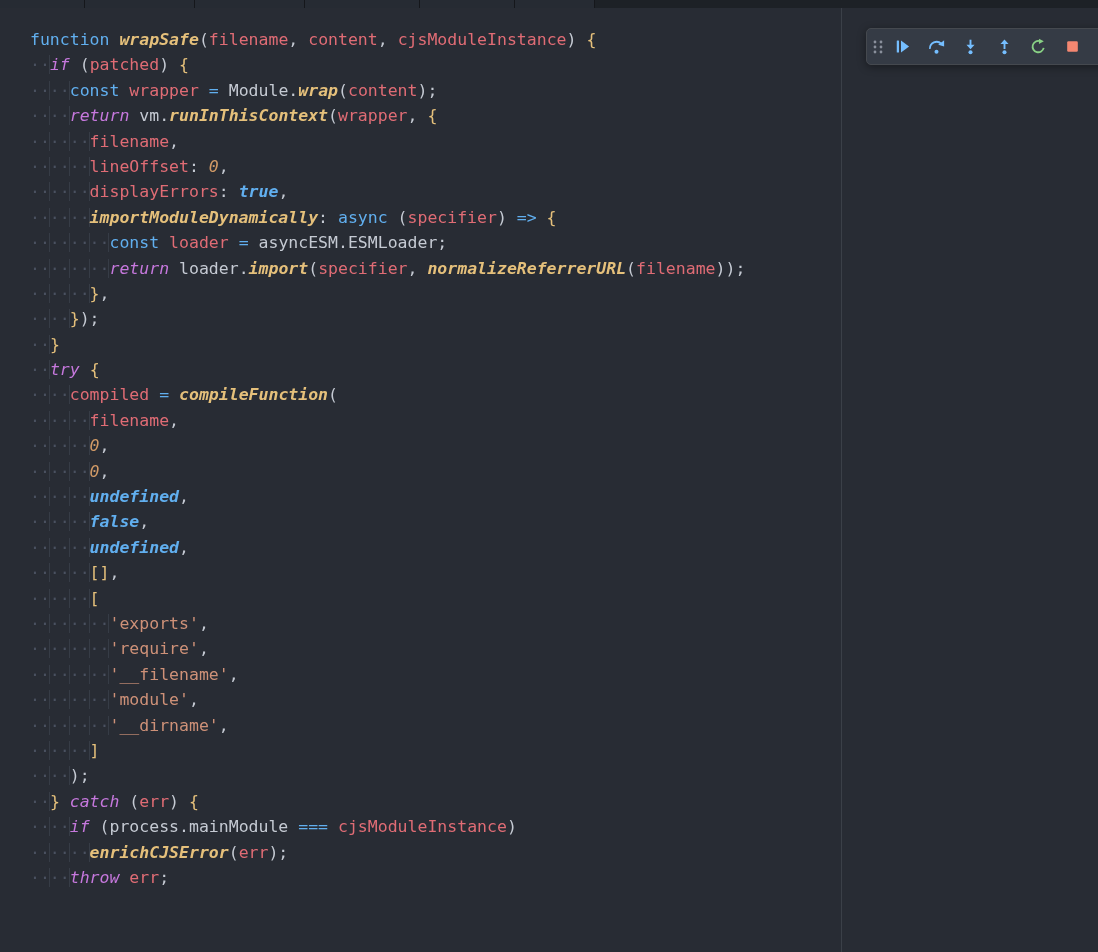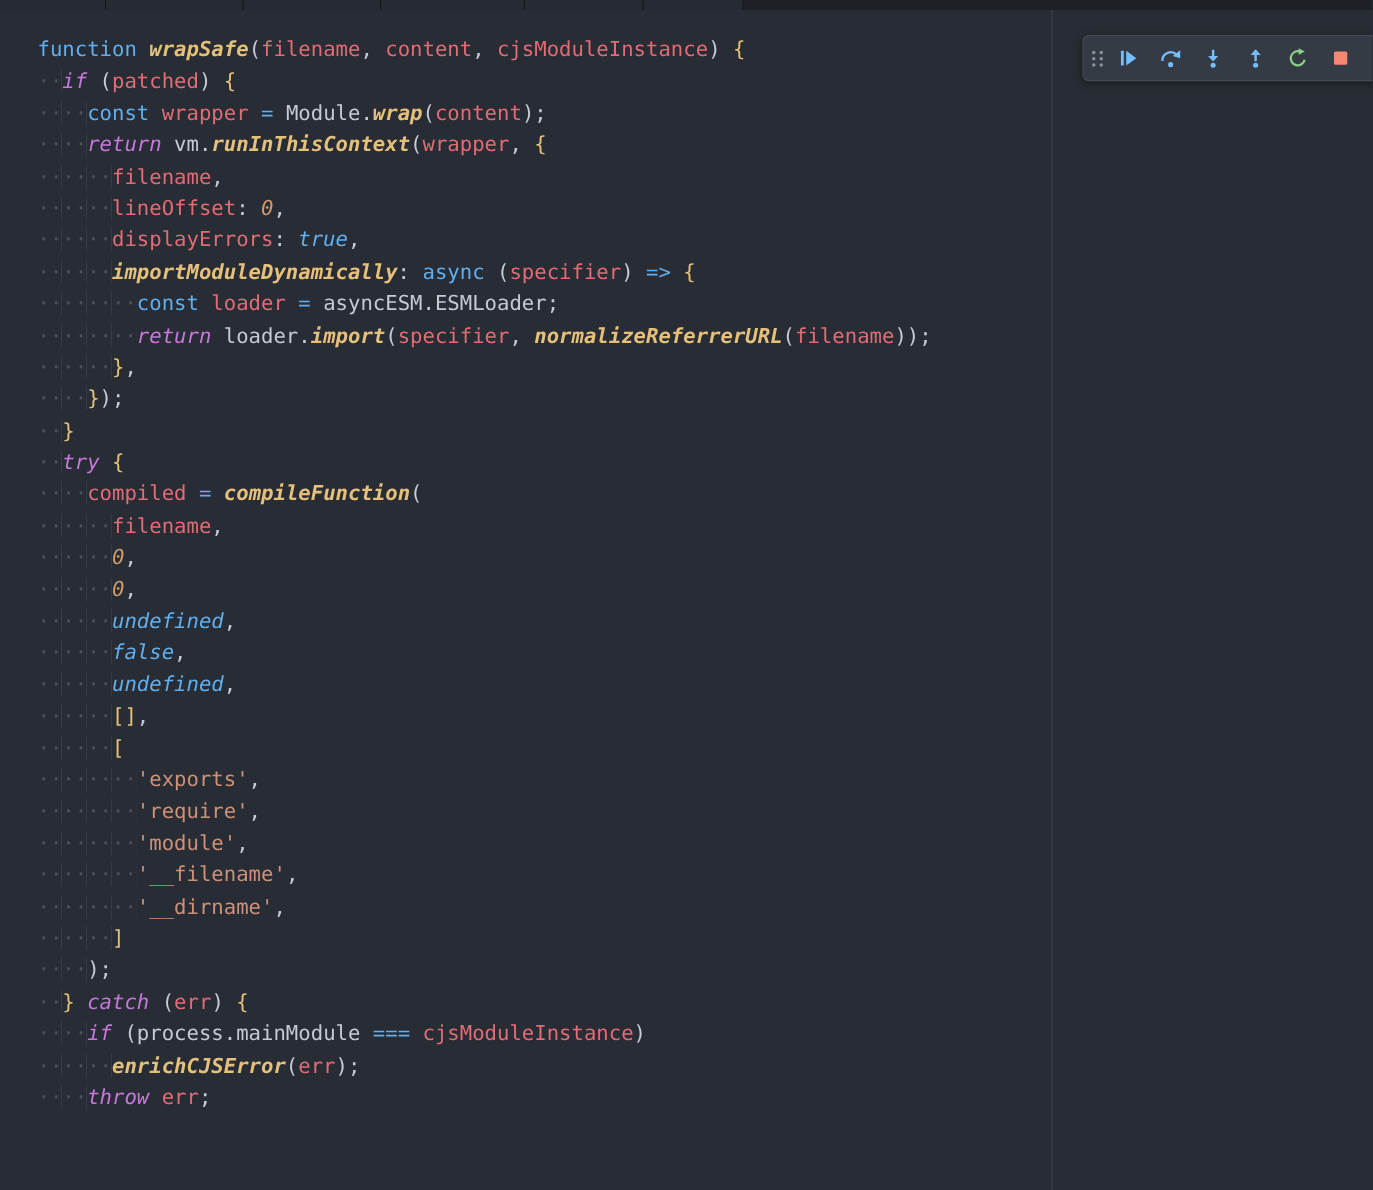--- a/index.html
+++ b/index.html
@@ -30,21 +30,21 @@
   .line{height:25.4px;white-space:pre;padding-left:30px;color:var(--fg);}
   .line.current{background:var(--c-cur);}
   .indent{
     color:var(--c-dot);
     background-image:repeating-linear-gradient(90deg,transparent 0 calc(2ch - 1px),var(--c-guide) calc(2ch - 1px) 2ch);
   }
   .tok-p{color:var(--fg);}
   .tok-k{color:var(--c-k);font-style:italic;}
   .tok-b{color:var(--c-b);}
   .tok-bi{color:var(--c-b);}
-  .tok-c{color:var(--c-c);font-style:italic;font-weight:normal;text-align:right;}
+  .tok-c{color:var(--c-c);font-style:italic;font-weight:bold;text-align:right;}
   .tok-f{color:var(--c-f);font-style:italic;font-weight:bold;}
   .tok-v{color:var(--c-v);text-align:center;}
   .tok-n{color:var(--c-n);font-style:italic;}
   .tok-s{color:var(--c-s);}
   .tok-br{color:var(--c-br);}
   .tok-o{color:var(--c-o);}
   .stmt-marker{vertical-align:-4px;margin:0 4px 0 2px;}
   
   .debug-toolbar{
     position:absolute;top:20px;left:866px;width:240px;height:37px;
@@ -90,22 +90,22 @@
       <div class="line"><span class="indent">······</span><span class="tok-v">filename</span><span class="tok-p">,</span></div>
       <div class="line"><span class="indent">······</span><span class="tok-n">0</span><span class="tok-p">,</span></div>
       <div class="line"><span class="indent">······</span><span class="tok-n">0</span><span class="tok-p">,</span></div>
       <div class="line"><span class="indent">······</span><span class="tok-c">undefined</span><span class="tok-p">,</span></div>
       <div class="line"><span class="indent">······</span><span class="tok-c">false</span><span class="tok-p">,</span></div>
       <div class="line"><span class="indent">······</span><span class="tok-c">undefined</span><span class="tok-p">,</span></div>
       <div class="line"><span class="indent">······</span><span class="tok-br">[]</span><span class="tok-p">,</span></div>
       <div class="line"><span class="indent">······</span><span class="tok-br">[</span></div>
       <div class="line"><span class="indent">········</span><span class="tok-s">'exports'</span><span class="tok-p">,</span></div>
       <div class="line"><span class="indent">········</span><span class="tok-s">'require'</span><span class="tok-p">,</span></div>
+      <div class="line"><span class="indent">········</span><span class="tok-s">'__filename'</span><span class="tok-p">,</span></div>
       <div class="line"><span class="indent">········</span><span class="tok-s">'module'</span><span class="tok-p">,</span></div>
-      <div class="line"><span class="indent">········</span><span class="tok-s">'__filename'</span><span class="tok-p">,</span></div>
       <div class="line"><span class="indent">········</span><span class="tok-s">'__dirname'</span><span class="tok-p">,</span></div>
       <div class="line"><span class="indent">······</span><span class="tok-br">]</span></div>
       <div class="line"><span class="indent">····</span><span class="tok-p">);</span></div>
       <div class="line"><span class="indent">··</span><span class="tok-br">}</span><span class="tok-p"> </span><span class="tok-k">catch</span><span class="tok-p"> (</span><span class="tok-v">err</span><span class="tok-p">) </span><span class="tok-br">{</span></div>
       <div class="line"><span class="indent">····</span><span class="tok-k">if</span><span class="tok-p"> (process.mainModule </span><span class="tok-o">===</span><span class="tok-p"> </span><span class="tok-v">cjsModuleInstance</span><span class="tok-p">)</span></div>
       <div class="line"><span class="indent">······</span><span class="tok-f">enrichCJSError</span><span class="tok-p">(</span><span class="tok-v">err</span><span class="tok-p">);</span></div>
       <div class="line"><span class="indent">····</span><span class="tok-k">throw</span><span class="tok-p"> </span><span class="tok-v">err</span><span class="tok-p">;</span></div>
     </div>
   <div class="debug-toolbar">
     <div class="grip">

